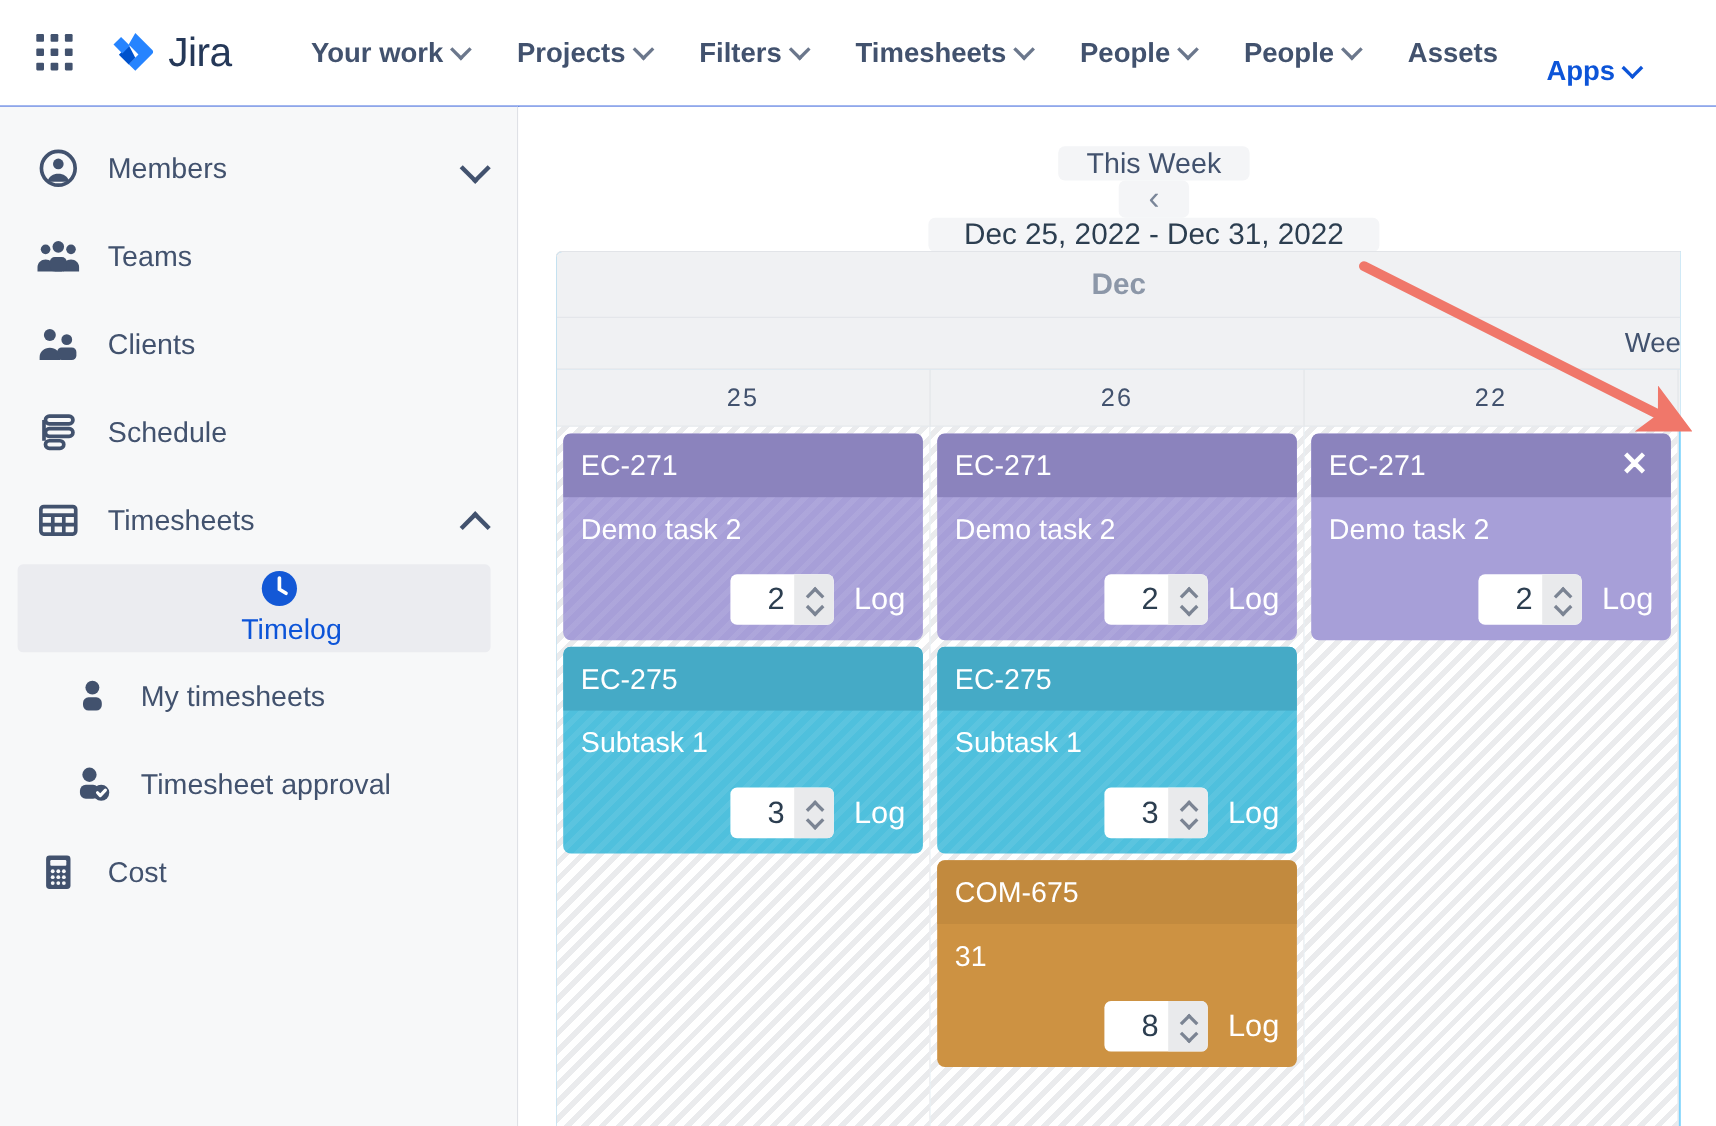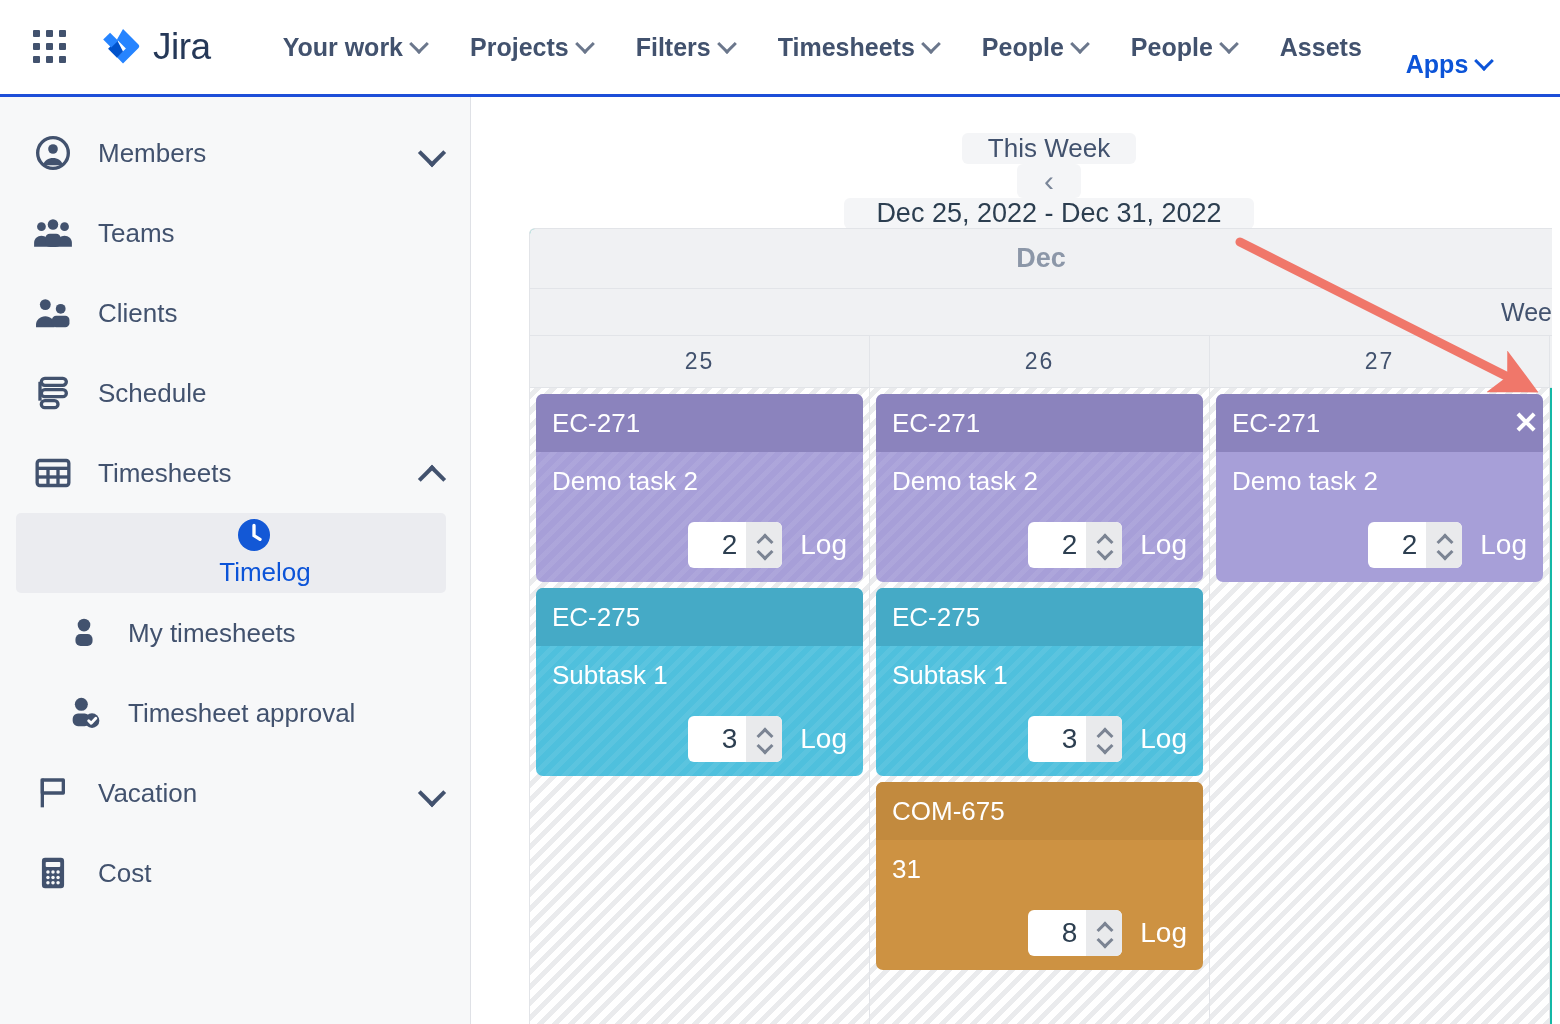--- a/index.html
+++ b/index.html
@@ -8,21 +8,21 @@
     background: #fff;
     font-family: "Liberation Sans", sans-serif;
     overflow: hidden;
   }
   #root { position: relative; width: 1560px; height: 1024px; }
 
   
   .topnav {
     position: absolute; left: 0; top: 0; width: 1560px; height: 97px;
     background: #ffffff;
-    border-bottom: 3px solid #1d4ed8;
+    border-bottom: 1px solid #1d4ed8;
     display: flex; align-items: center;
   }
   .apps-grid {
     width: 40px; height: 40px; margin-left: 30px;
     display: grid; grid-template-columns: repeat(3, 1fr); grid-template-rows: repeat(3, 1fr);
     gap: 5px; padding: 3px; cursor: pointer;
   }
   .apps-grid i { display:block; width: 7px; height: 7px; background: #42526e; border-radius: 1px; }
   .brand { display: flex; align-items: center; margin-left: 28px; cursor: pointer; }
   .brand svg { display: block; }
@@ -108,25 +108,25 @@
   .tb-user { gap: 18px; padding-left: 18px; padding-right: 26px; }
   .avatar {
     width: 48px; height: 48px; border-radius: 50%;
     background: #3d9070; color: #fff; font-size: 20px; font-weight: 700;
     display: flex; align-items: center; justify-content: center; letter-spacing: 0.5px;
   }
   .tb-user-name { font-size: 27px; color: #253858; white-space: nowrap; }
 
   
   .cal {
-    position: absolute; left: 529px; top: 228px;
+    position: absolute; left: 505px; top: 228px;
     width: 1023px; height: 796px;
     border: 1px solid #e2e4e8; border-right: none; border-bottom: none;
     border-top-left-radius: 6px;
-    background: #14b8a6; overflow: hidden;
+    background: #7dd3fc; overflow: hidden;
   }
   .cal-month {
     height: 60px; background: #f0f1f3; border-bottom: 1px solid #e2e4e8;
     display: flex; align-items: center; justify-content: center;
     font-size: 27px; font-weight: 700; color: #8c97a8;
   }
   .cal-week {
     height: 47px; background: #f0f1f3; border-bottom: 1px solid #e2e4e8;
     display: flex; align-items: center; justify-content: flex-end;
     padding-right: 0; font-size: 25px; color: #42526e;
@@ -153,21 +153,21 @@
     margin-bottom: 6px; color: #fff; height: 188px;
   }
   .card.striped::after {
     content: ""; position: absolute; inset: 0; pointer-events: none;
     background-image: repeating-linear-gradient(-45deg,
         rgba(255,255,255,0.07) 0px, rgba(255,255,255,0.07) 5px,
         rgba(255,255,255,0) 5px, rgba(255,255,255,0) 11px);
   }
   .card-head {
     height: 58px; display: flex; align-items: center;
-    padding: 0 0 0 16px; font-size: 26px; position: relative; z-index: 2;
+    padding: 0 16px 0 16px; font-size: 26px; position: relative; z-index: 2;
   }
   .card-close {
     margin-left: auto; width: 34px; height: 34px; cursor: pointer;
     display: flex; align-items: center; justify-content: center;
     font-size: 30px; line-height: 1; color: #fff; font-weight: 700;
   }
   .card-title { padding: 14px 16px 0 16px; font-size: 26px; position: relative; z-index: 2; }
   .card-foot {
     position: absolute; right: 12px; bottom: 14px; z-index: 3;
     display: flex; align-items: center; gap: 14px;
@@ -355,30 +355,20 @@
         <svg width="40" height="40" viewBox="0 0 24 24" fill="#42526e">
           <circle cx="10.4" cy="6.8" r="3.9"></circle>
           <rect x="5.2" y="12.3" width="10.4" height="7.6" rx="3.2"></rect>
           <circle cx="16.8" cy="16.6" r="4.4"></circle>
           <path d="M14.8 16.6l1.5 1.6 2.8-3" fill="none" stroke="#fff" stroke-width="1.7" stroke-linecap="round" stroke-linejoin="round"></path>
         </svg>
       </span>
       <span class="s-label">Timesheet approval</span>
     </div>
 
-    <div class="side-row">
-      <span class="s-ico">
-        <svg width="40" height="40" viewBox="0 0 24 24" fill="none" stroke="#42526e" stroke-width="2" stroke-linejoin="round">
-          <path d="M5.6 3.4v17.2"></path>
-          <path d="M5.6 4.2h12.6v7.8H5.6z"></path>
-        </svg>
-      </span>
-      <span class="s-label">Vacation</span>
-      <span class="s-caret"></span>
-    </div>
 
     <div class="side-row">
       <span class="s-ico">
         <svg width="38" height="38" viewBox="0 0 24 24" fill="#42526e">
           <rect x="5" y="2.4" width="14" height="19.2" rx="2"></rect>
           <rect x="7.4" y="5" width="9.2" height="3.2" rx="0.6" fill="#f7f8f9"></rect>
           <circle cx="8.8" cy="11.4" r="1.1" fill="#f7f8f9"></circle>
             <circle cx="12" cy="11.4" r="1.1" fill="#f7f8f9"></circle>
             <circle cx="15.2" cy="11.4" r="1.1" fill="#f7f8f9"></circle>
           <circle cx="8.8" cy="14.8" r="1.1" fill="#f7f8f9"></circle>
@@ -405,21 +395,21 @@
       </div>
     </div>
   </div>
 
   <div class="cal">
     <div class="cal-month">Dec</div>
     <div class="cal-week">Wee</div>
     <div class="cal-days">
       <div class="cal-day">25</div>
       <div class="cal-day">26</div>
-      <div class="cal-day">27</div>
+      <div class="cal-day">22</div>
     </div>
 
     <div class="cal-body">
 
       <div class="cal-col">
         <div class="card purple striped">
           <div class="card-head">
             <span>EC-271</span>
           </div>
           <div class="card-title">Demo task 2</div>

